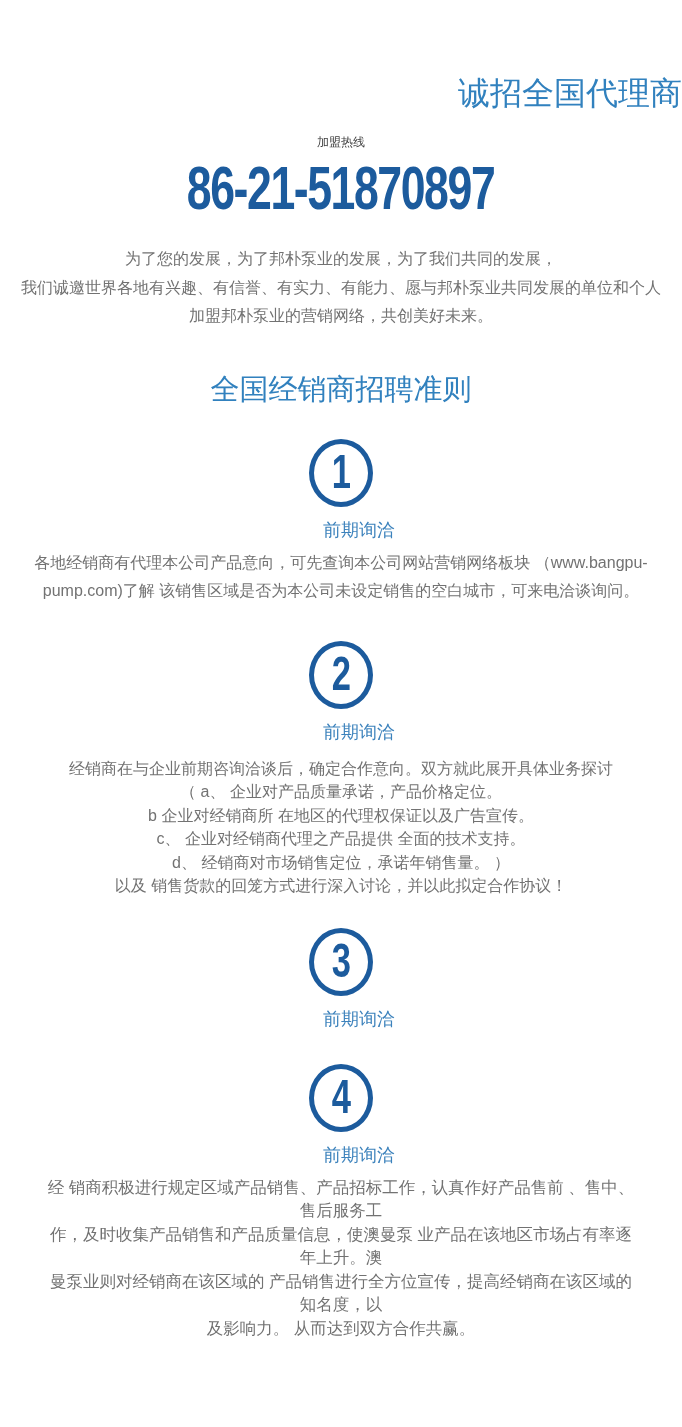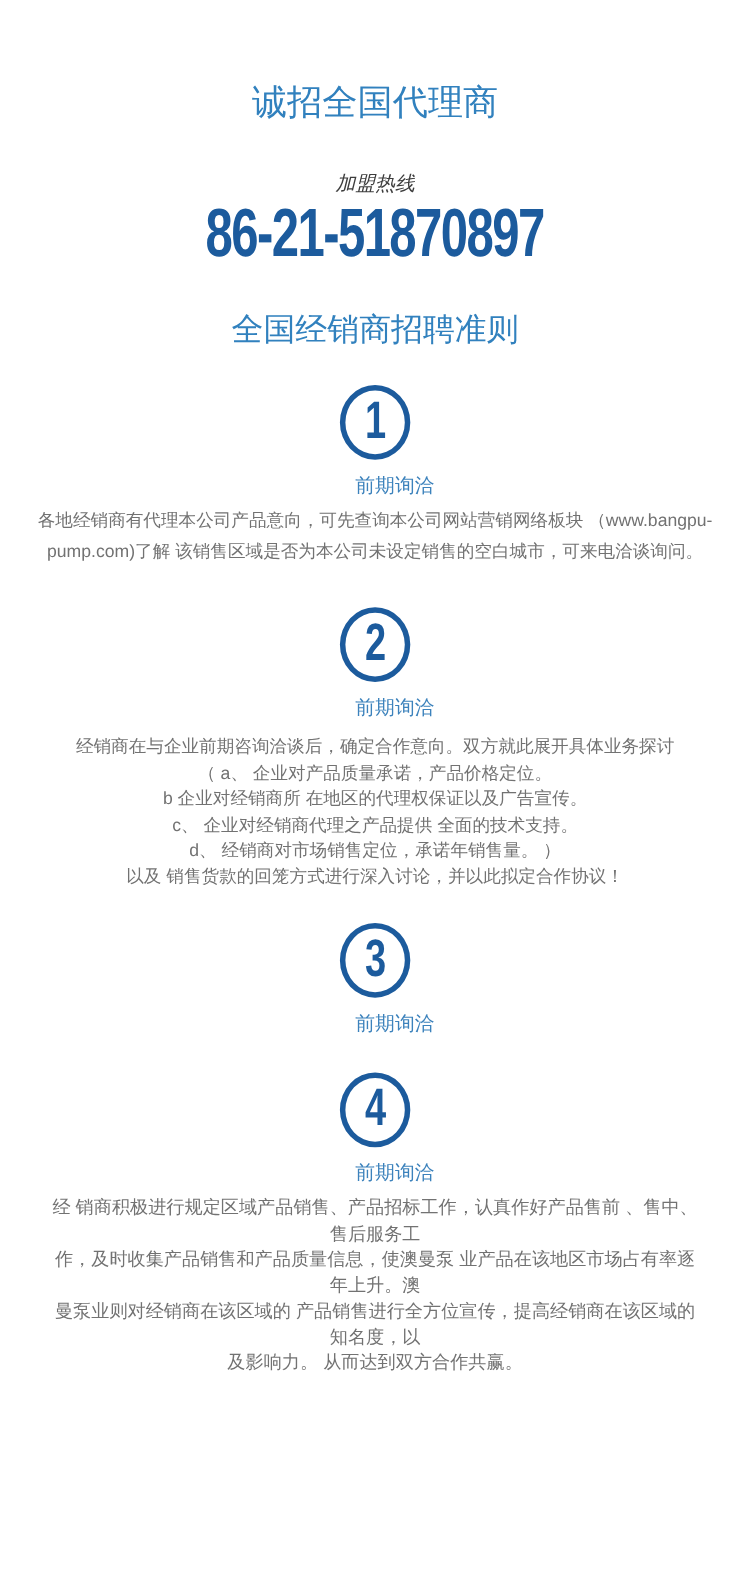--- a/index.html
+++ b/index.html
@@ -21,27 +21,27 @@
     background:#ffffff;
     overflow:hidden;
     text-align:center;
   }
   .page-title{
     padding-top:74px;
     font-size:32px;
     line-height:38px;
     font-weight:400;
     color:var(--steel-blue);
+    text-align:right;
   }
   .hotline-label{
-    margin-top:44px;
-    font-size:18px;
+    margin-top:19px;
+    font-size:12px;
     line-height:22px;
     color:var(--dark-gray);
-    font-style:italic;
   }
   .hotline-number{
     margin-top:6px;
     font-size:62px;
     line-height:58px;
     font-weight:700;
     color:var(--deep-blue);
   }
   .hotline-number .squeeze{
     display:inline-block;
@@ -119,20 +119,23 @@
 
 <div class="page">
 
   <h1 class="page-title">诚招全国代理商</h1>
 
   <div class="hotline-label">加盟热线</div>
   <div class="hotline-number">
     <span class="squeeze">86-21-51870897</span>
   </div>
 
+  <p class="intro-paragraph">为了您的发展，为了邦朴泵业的发展，为了我们共同的发展，
+我们诚邀世界各地有兴趣、有信誉、有实力、有能力、愿与邦朴泵业共同发展的单位和个人
+加盟邦朴泵业的营销网络，共创美好未来。</p>
 
   <h2 class="section-title">全国经销商招聘准则</h2>
 
   <div class="step first s1">
     <div class="step-circle">
       <span class="step-number">1</span>
     </div>
     <div class="step-label">前期询洽</div>
     <p class="step-description">各地经销商有代理本公司产品意向，可先查询本公司网站营销网络板块 （www.bangpu-
 pump.com)了解 该销售区域是否为本公司未设定销售的空白城市，可来电洽谈询问。</p>

